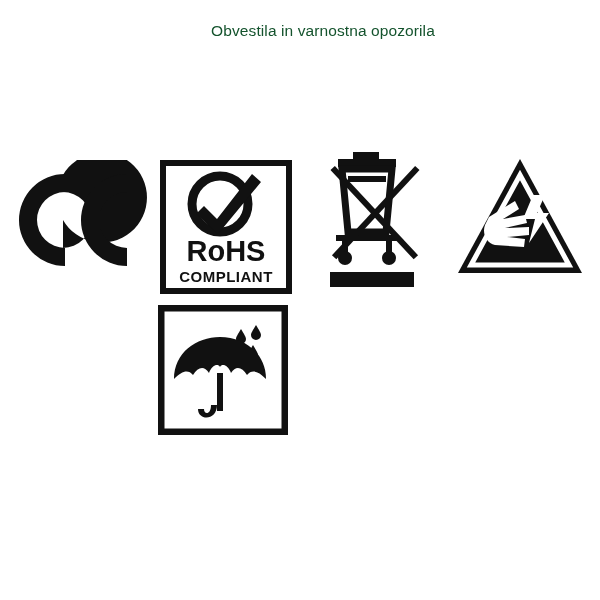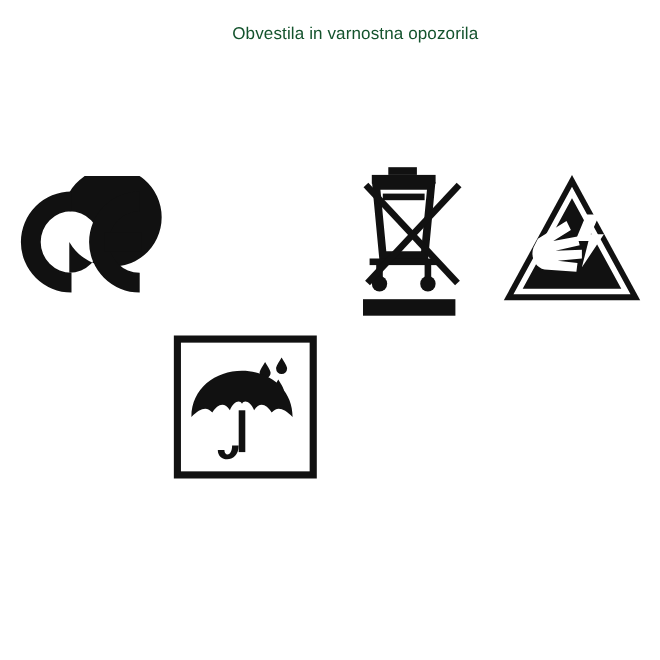--- a/index.html
+++ b/index.html
@@ -68,20 +68,31 @@
         <path d="M57 14 A46 46 0 1 0 57 106 L57 88 A28 28 0 1 1 57 32 Z"></path>
       </g>
 
       <g fill="#111111" transform="translate(62,0)">
         <path d="M57 14 A46 46 0 1 0 57 106 L57 88 A28 28 0 1 1 57 32 Z"></path>
         <rect x="25" y="51" width="34" height="18"></rect>
       </g>
     </svg>
   </div>
 
+  <div class="symbol" id="sym-rohs">
+    <svg width="132" height="134" viewBox="0 0 132 134" aria-label="RoHS Compliant">
+      <rect x="3" y="3" width="126" height="128" fill="none" stroke="#111111" stroke-width="6"></rect>
+
+      <circle cx="60" cy="44" r="28" fill="none" stroke="#111111" stroke-width="9"></circle>
+      <path d="M44 46 L57 59 L92 14 L101 22 L58 74 L36 54 Z" fill="#111111"></path>
+
+      <text x="66" y="101" font-family="'Liberation Sans', sans-serif" font-size="29" font-weight="bold" fill="#111111" text-anchor="middle">RoHS</text>
+      <text x="66" y="122" font-family="'Liberation Sans', sans-serif" font-size="15" font-weight="bold" fill="#111111" text-anchor="middle" letter-spacing="0.5">COMPLIANT</text>
+    </svg>
+  </div>
 
   <div class="symbol" id="sym-weee">
     <svg width="110" height="152" viewBox="0 0 110 152" aria-label="WEEE">
       <g fill="#111111">
 
         <rect x="33" y="12" width="26" height="7"></rect>
         <rect x="18" y="19" width="58" height="8"></rect>
 
         <path d="M22 29 L72 29 L66 92 L28 92 Z" fill="none" stroke="#111111" stroke-width="7"></path>
 

